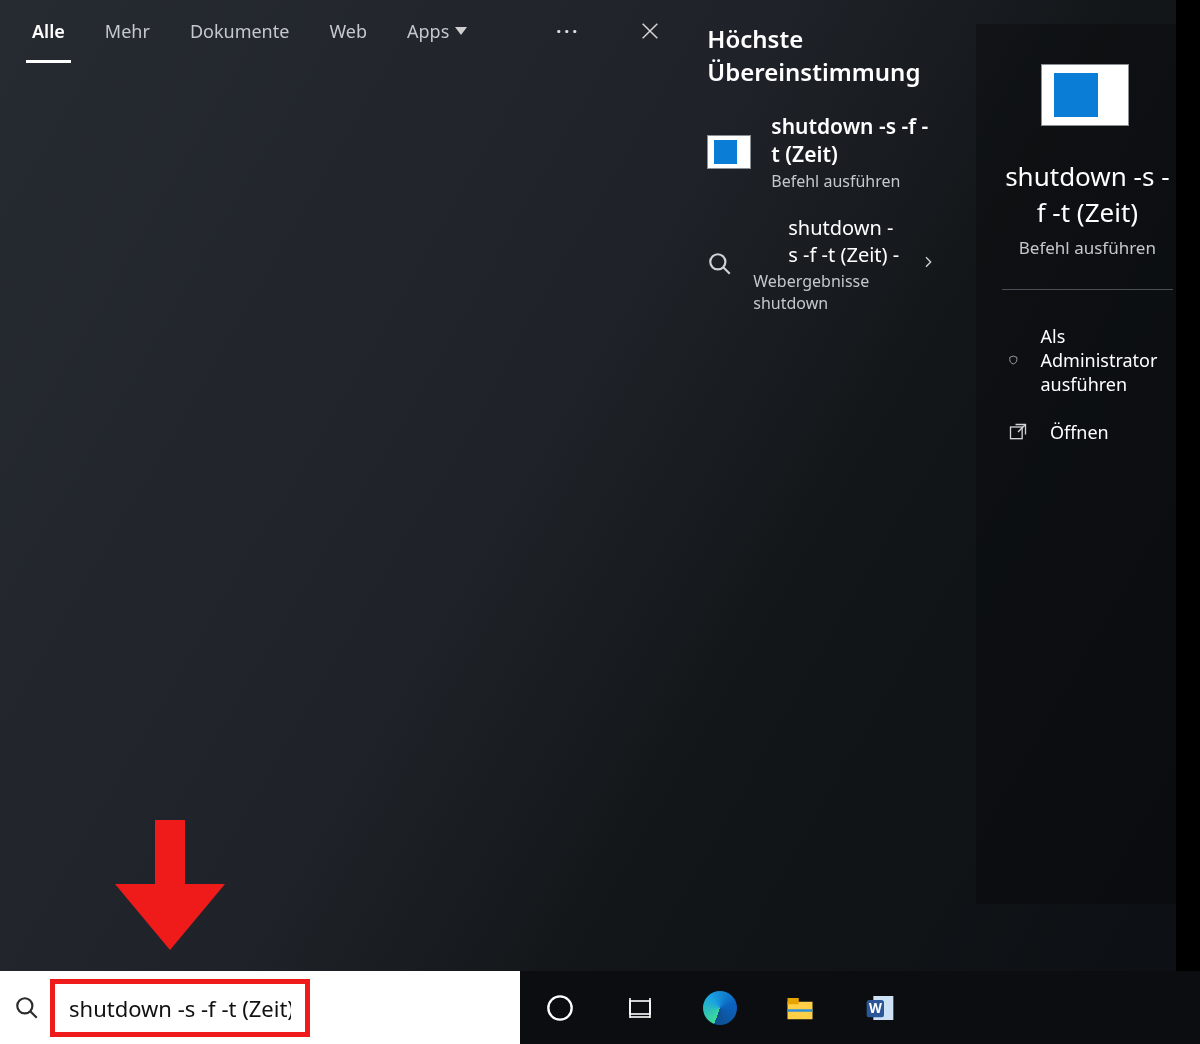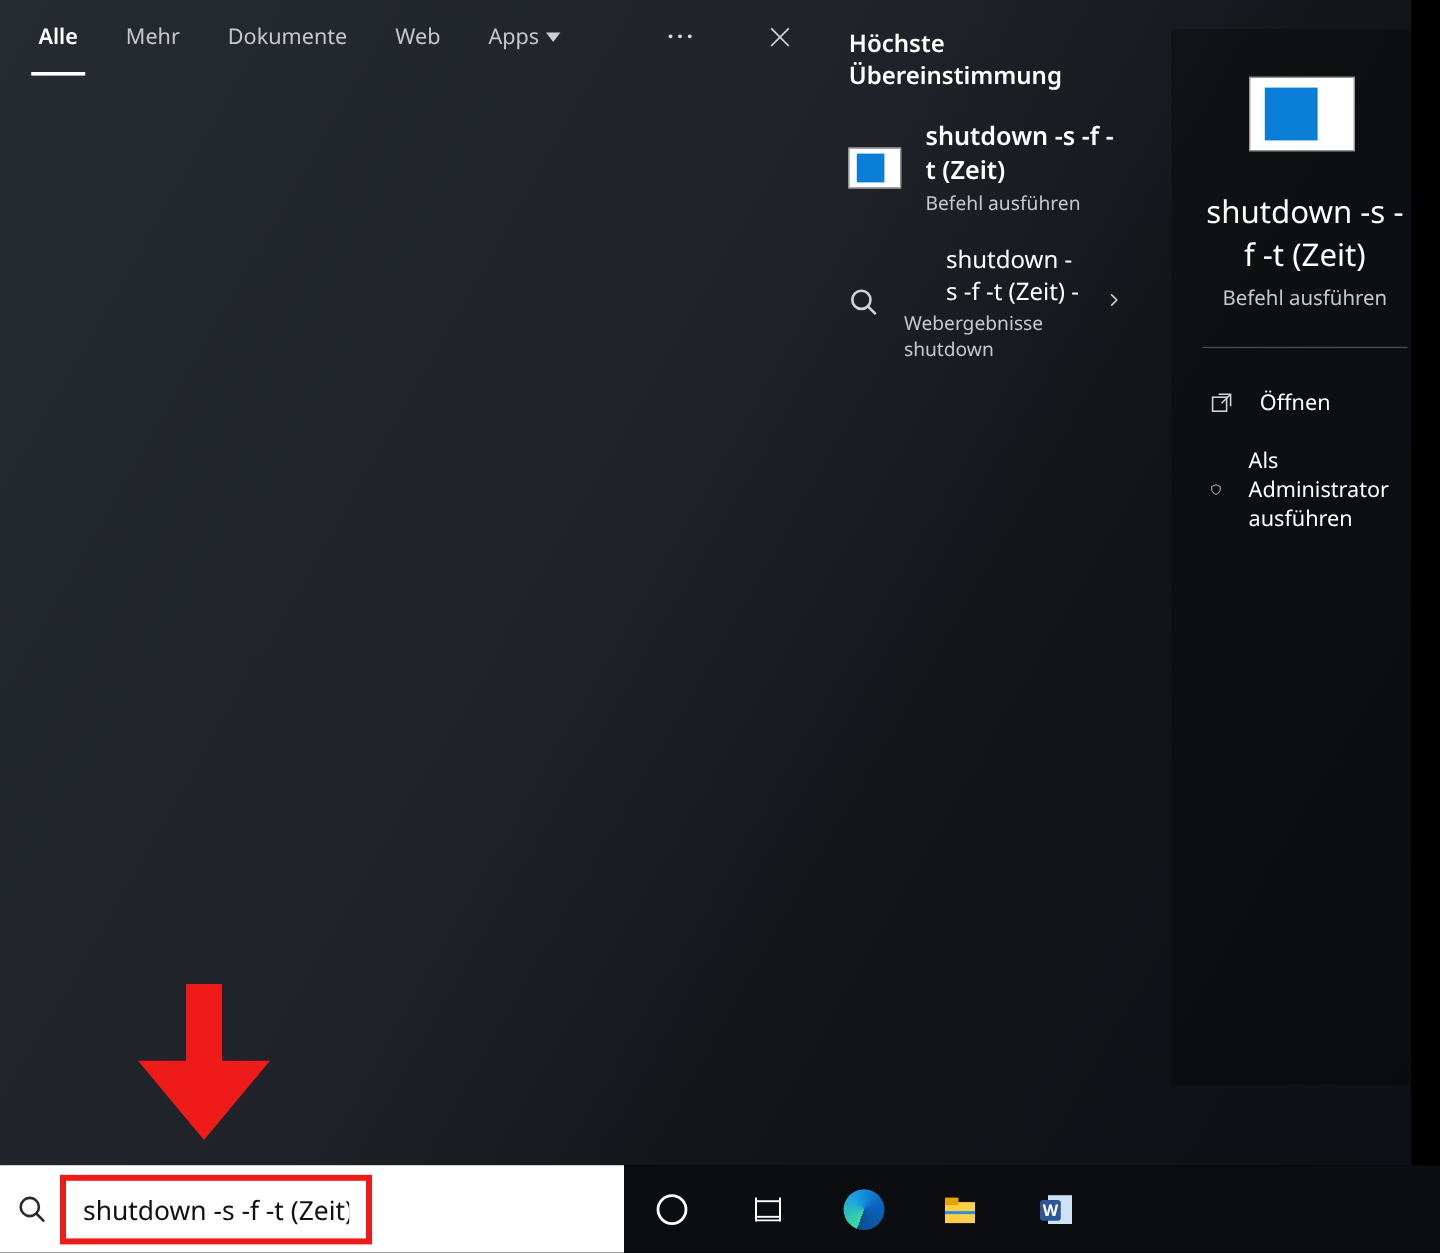--- a/index.html
+++ b/index.html
@@ -62,21 +62,21 @@
     display:flex;
     overflow:hidden;
   }
 
   
   .leftcol{
     width:520px;
     padding:22px 0 0 0;
   }
   .section-title{
-    font-size:20px;font-weight:600;color:#fff;padding:0 20px 14px 20px;
+    font-size:24px;font-weight:600;color:#fff;padding:0 20px 14px 20px;
   }
   .result{
     display:flex;align-items:center;gap:20px;
     padding:10px 20px 12px 20px;
   }
   .result .thumb{
     width:44px;height:44px;display:flex;align-items:center;justify-content:center;
   }
   .result .lines{display:flex;flex-direction:column;gap:2px;}
   .result .title{font-size:21px;font-weight:600;}
@@ -245,32 +245,32 @@
           <div class="miniwin large"></div>
         </div>
 
         <div class="detailtitle">shutdown -s -f -t (Zeit)</div>
         <div class="detailsub">Befehl ausführen</div>
 
         <div class="hr"></div>
 
         <div class="action">
           <svg viewBox="0 0 24 24">
+            <path d="M12 3l8 3v5c0 5-3.5 9-8 10-4.5-1-8-5-8-10V6l8-3z"></path>
+          </svg>
+          <span>Als Administrator ausführen</span>
+        </div>
+
+        <div class="action">
+          <svg viewBox="0 0 24 24">
             <rect x="3" y="6" width="14" height="14"></rect>
               <polyline points="9 3 21 3 21 15"></polyline>
               <line x1="21" y1="3" x2="12" y2="12"></line>
           </svg>
           <span>Öffnen</span>
-        </div>
-
-        <div class="action">
-          <svg viewBox="0 0 24 24">
-            <path d="M12 3l8 3v5c0 5-3.5 9-8 10-4.5-1-8-5-8-10V6l8-3z"></path>
-          </svg>
-          <span>Als Administrator ausführen</span>
         </div>
 
 
       </div>
     </div>
 
   </div>
 </div>
 
 <svg class="arrow" viewBox="0 0 110 130">

